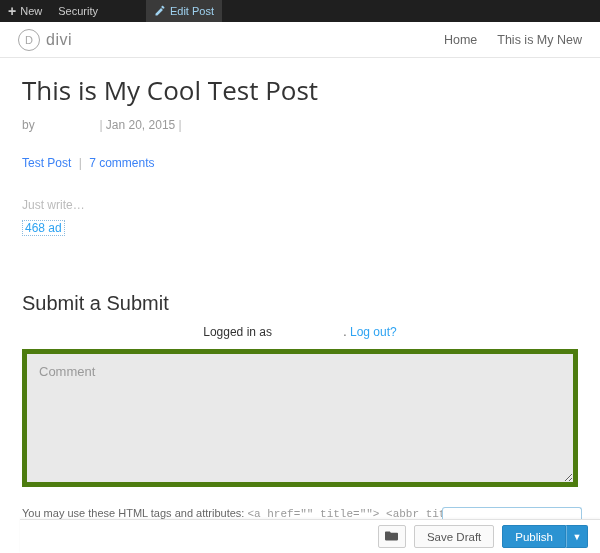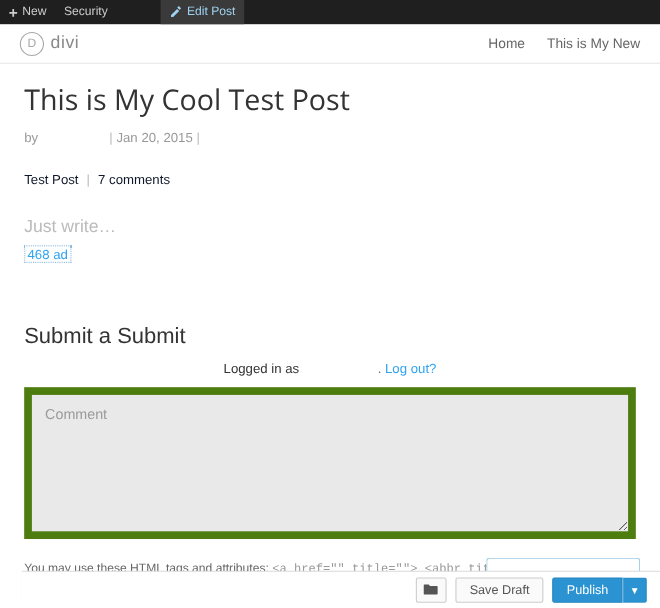--- a/index.html
+++ b/index.html
@@ -17,30 +17,30 @@
   .logo-text { font-size: 16px; color: #888; letter-spacing: .5px; }
   .nav { margin-left: auto; display: flex; gap: 20px; font-size: 12.5px; color: #666; }
   .nav-item { color: #666; cursor: pointer; white-space: nowrap; }
   
   .content { padding: 14px 22px 0 22px; color: #333; }
   h1.title { font-weight: 400; font-size: 26px; color: #333; margin-bottom: 10px; font-family: "Open Sans","Helvetica Neue",Arial,sans-serif; }
   .meta { font-size: 12px; color: #999; margin-bottom: 24px; }
   .meta .sep { color: #bbb; }
   .meta .author-slot { display: inline-block; min-width: 58px; }
   .catline { font-size: 12px; margin-bottom: 28px; }
-  .catline a.link { color: #0f172a; text-decoration: none; }
+  .catline a.link { color: #3b82f6; text-decoration: none; }
   .catline .sep { color: #bbb; margin: 0 4px; }
-  .placeholder-line { font-size: 16px; color: #bbb; margin-bottom: 6px; }
+  .placeholder-line { font-size: 12px; color: #bbb; margin-bottom: 6px; }
   .ad468 { display: inline-block; font-size: 12px; color: #2ea3f2; border: 1px dotted #8bbbe0; padding: 0 2px; margin-bottom: 56px; cursor: pointer; }
   h2.section { font-size: 20px; font-weight: 400; color: #333; margin-bottom: 10px; }
   .loggedin { font-size: 12px; color: #333; margin-bottom: 10px; text-align: center; }
   .loggedin .slot { display: inline-block; min-width: 68px; }
   .loggedin .dot { color: #666; }
   .loggedin a.link { color: #2ea3f2; text-decoration: none; }
-  textarea.comment { width: 100%; height: 138px; background: #e9e9e9; border: 7px solid #4d7c0f; padding: 10px 12px; font-size: 13px; color: #777; resize: vertical; font-family: inherit; }
+  textarea.comment { width: 100%; height: 138px; background: #e9e9e9; border: 5px solid #4d7c0f; padding: 10px 12px; font-size: 13px; color: #777; resize: vertical; font-family: inherit; }
   textarea.comment::placeholder { color: #9a9a9a; }
   .allowed { font-size: 11px; color: #666; margin-top: 14px; line-height: 1.6; }
   .allowed code { font-family: Consolas, "Courier New", monospace; color: #999; font-size: 11px; }
   
   .pubbar { position: absolute; left: 20px; right: 0; bottom: 0; height: 34px; background: #fff; border-top: 1px solid #e2e2e2; display: flex; align-items: center; justify-content: flex-end; padding: 0 12px; gap: 8px; box-shadow: 0 -1px 2px rgba(0,0,0,0.04); }
   .pubbar .btn { height: 23px; display: inline-flex; align-items: center; justify-content: center; font-size: 11.5px; border: 1px solid #ccc; background: #fafafa; color: #555; padding: 0 12px; cursor: pointer; border-radius: 2px; }
   .pubbar .btn.icon-only { width: 28px; padding: 0; }
   .pubbar .btn.icon-only svg { width: 13px; height: 13px; }
   .pubbar .pub-group { display: inline-flex; justify-content: flex-end; }
   .pubbar .btn.publish { background: #2b93d2; border-color: #2484bf; color: #fff; border-radius: 2px 0 0 2px; }

